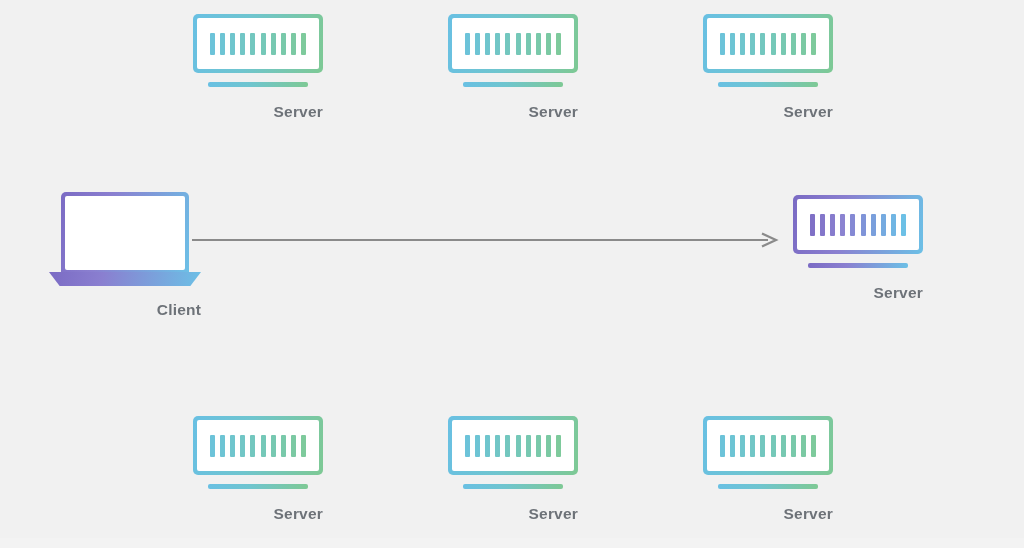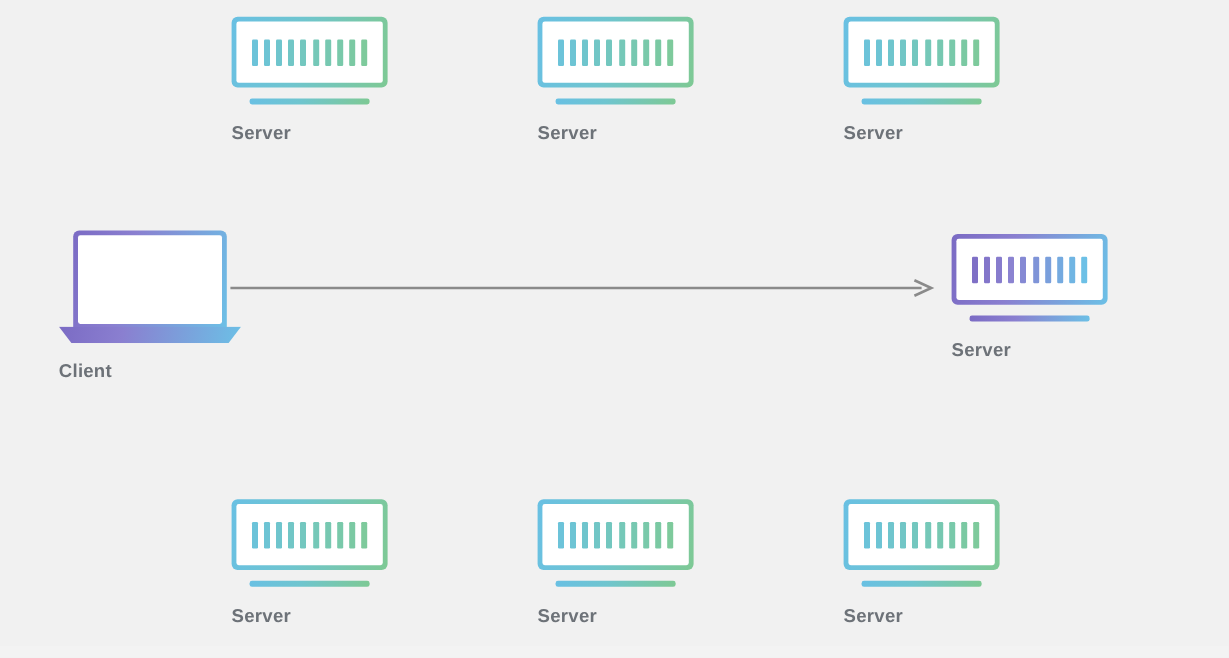--- a/index.html
+++ b/index.html
@@ -27,21 +27,21 @@
     width: 1024px;
     height: 10px;
     background: #f3f3f3;
   }
 
   
   .node {
     position: absolute;
     display: flex;
     flex-direction: column;
-    align-items: flex-start;
+    align-items: flex-end;
   }
   .node-label {
     font-size: 15.5px;
     font-weight: bold;
     color: #6d7278;
     letter-spacing: 0.2px;
     white-space: nowrap;
   }
 
   

